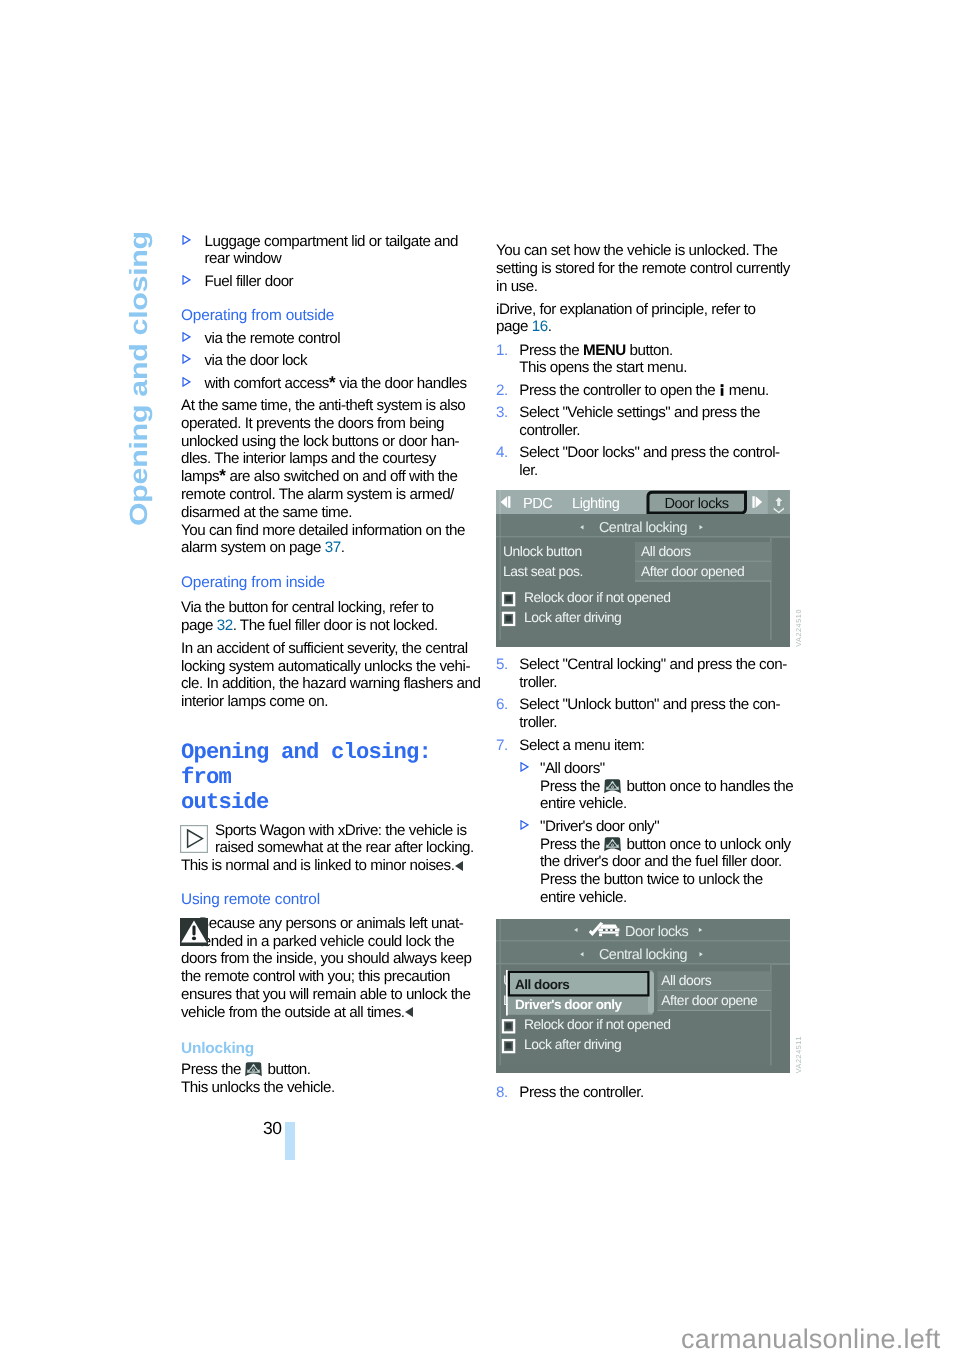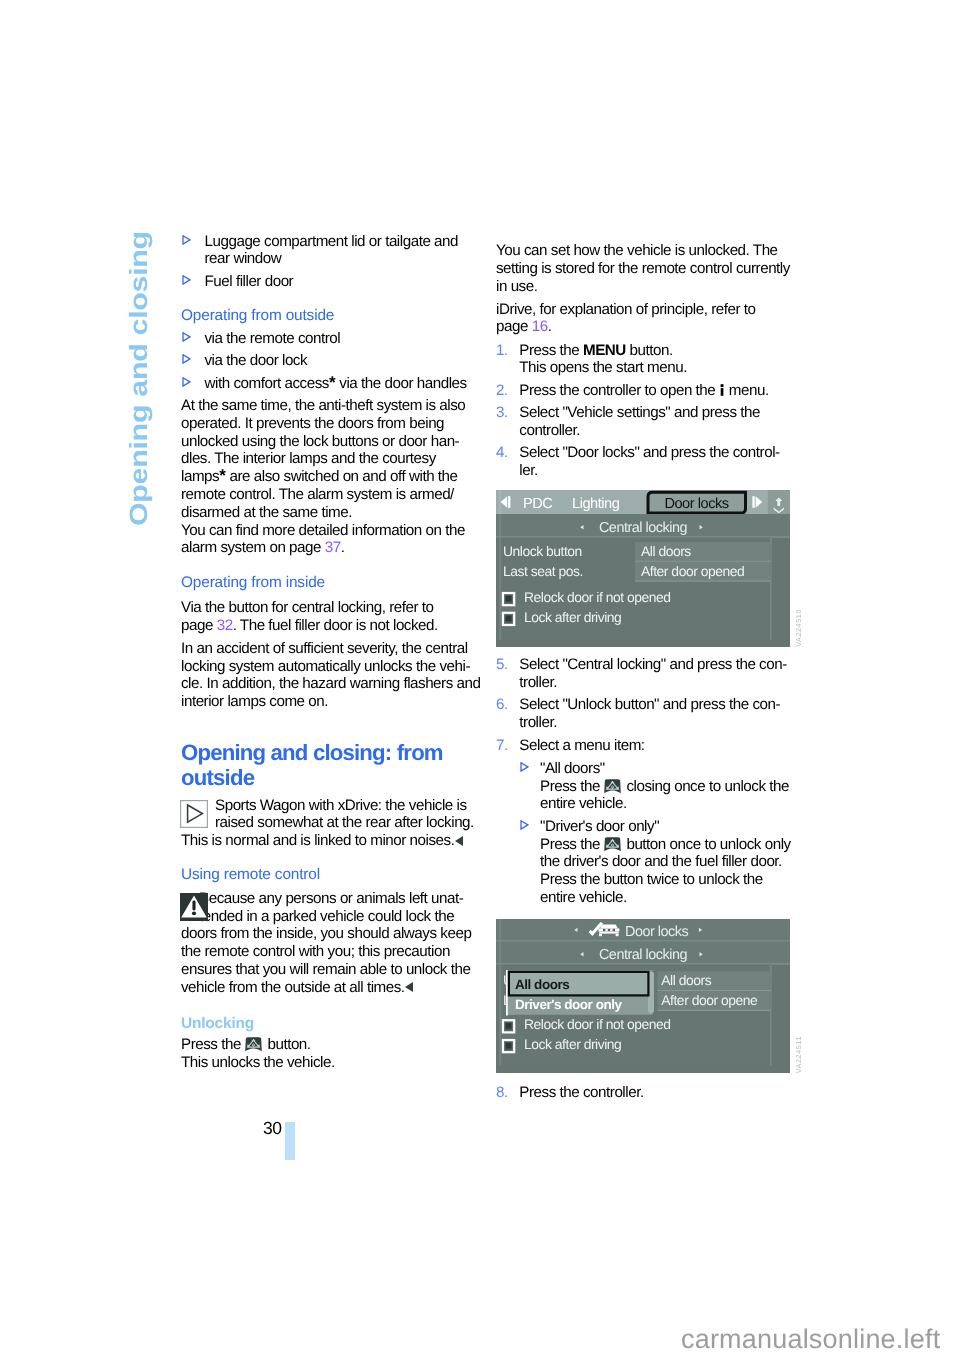--- a/index.html
+++ b/index.html
@@ -16,23 +16,23 @@
   .colL{left:181px;top:232.6px;width:300px;}
   .colR{left:496px;top:242px;width:300px;}
   .ln{white-space:nowrap;}
   .sp3{height:5.5px;} .sp3b{height:3.4px;} .sp3c{height:7.2px;} .sp6{height:1px;} .sp8{height:5.3px;}
   .sp10{height:6.5px;} .sp13{height:10.4px;} .sp18{height:15.7px;} .sp19{height:15.5px;}
   .sp25{height:17px;} .sp39{height:29px;}
   .sp_img1{height:5.2px;} .sp_img1b{height:9.7px;}
   .sp_img2{height:8px;} .sp_img2b{height:11px;}
 
   .h2{color:#2F6BEE;font-weight:normal;font-size:15.4px;line-height:19px;letter-spacing:-0.15px;}
-  .h1{color:#2F6BEE;font-weight:bold;font-size:22.2px;line-height:25px;letter-spacing:-0.82px;}
+  .h1{color:#2F6BEE;font-weight:bold;font-size:22.2px;line-height:25px;letter-spacing:-0.82px;font-family:Liberation Mono, monospace;}
   .h2light{color:#8CC8F2;font-weight:bold;font-size:15.4px;line-height:19px;letter-spacing:-0.15px;}
-  .ref{color:#8b5cf6;}
+  .ref{color:#0369a1;}
   .ast{font-weight:bold;font-size:17px;letter-spacing:0;line-height:0;vertical-align:baseline;}
 
   .bul{position:relative;padding-left:23.5px;margin-bottom:4.6px;}
   .bul .tri{position:absolute;left:1.3px;top:2.1px;display:block;width:9px;height:10px;line-height:0;}
   .bul .tri svg{display:block;}
   .bul.sub{margin-left:19.7px;padding-left:24.3px;}
   .bul.sub .tri{left:4.5px;}
 
   .num{position:relative;padding-left:23.3px;margin-bottom:4.6px;}
   .num .n{position:absolute;left:0;top:0;color:#5B86F6;}
@@ -325,21 +325,21 @@
       <div class="ln"><span>Press the </span><span class="keyicon"><svg width="17" height="15" viewBox="0 0 34 30">
               <path d="M1.6 4.4 C1.6 2.0 3.2 0.8 5.8 0.7 L28.2 0.7 C30.8 0.8 32.4 2.0 32.4 4.4 L33.6 28.6 C33.6 28.6 26.6 23.0 17.0 23.0 C7.4 23.0 0.4 28.6 0.4 28.6 Z" fill="#2f3f3d"></path>
               <path d="M17.0 6.4 L28.4 20.3 L5.6 20.3 Z" fill="none" stroke="#c6d6d4" stroke-width="2.2" stroke-linejoin="miter"></path>
               <g fill="#c6d6d4">
                 <path d="M17.0 3.6 L20.8 8.0 L13.2 8.0 Z"></path>
                 <path d="M3.8 20.2 L5.3 14.4 L9.8 18.2 Z"></path>
                 <path d="M30.2 20.2 L28.7 14.4 L24.2 18.2 Z"></path>
               </g>
               <path d="M17.0 12.6 L20.4 16.2 L17.0 19.8 L13.6 16.2 Z" fill="#c6d6d4"></path>
               <path d="M17.0 14.7 L18.5 16.2 L17.0 17.7 L15.5 16.2 Z" fill="#2f3f3d"></path>
-            </svg></span><span> closing once to unlock the</span></div>
+            </svg></span><span> button once to handles the</span></div>
       <div class="ln">entire vehicle.</div>
     </div>
     <div class="bul sub">
       <span class="tri">
           <svg width="9" height="10" viewBox="0 0 9 10">
             <path d="M1 0.7 L8 4.9 L1 9.1 Z" fill="none" stroke="#3064EE" stroke-width="1.25" stroke-linejoin="miter"></path>
           </svg>
         </span>
       <div class="ln">"Driver's door only"</div>
       <div class="ln"><span>Press the </span><span class="keyicon"><svg width="17" height="15" viewBox="0 0 34 30">

